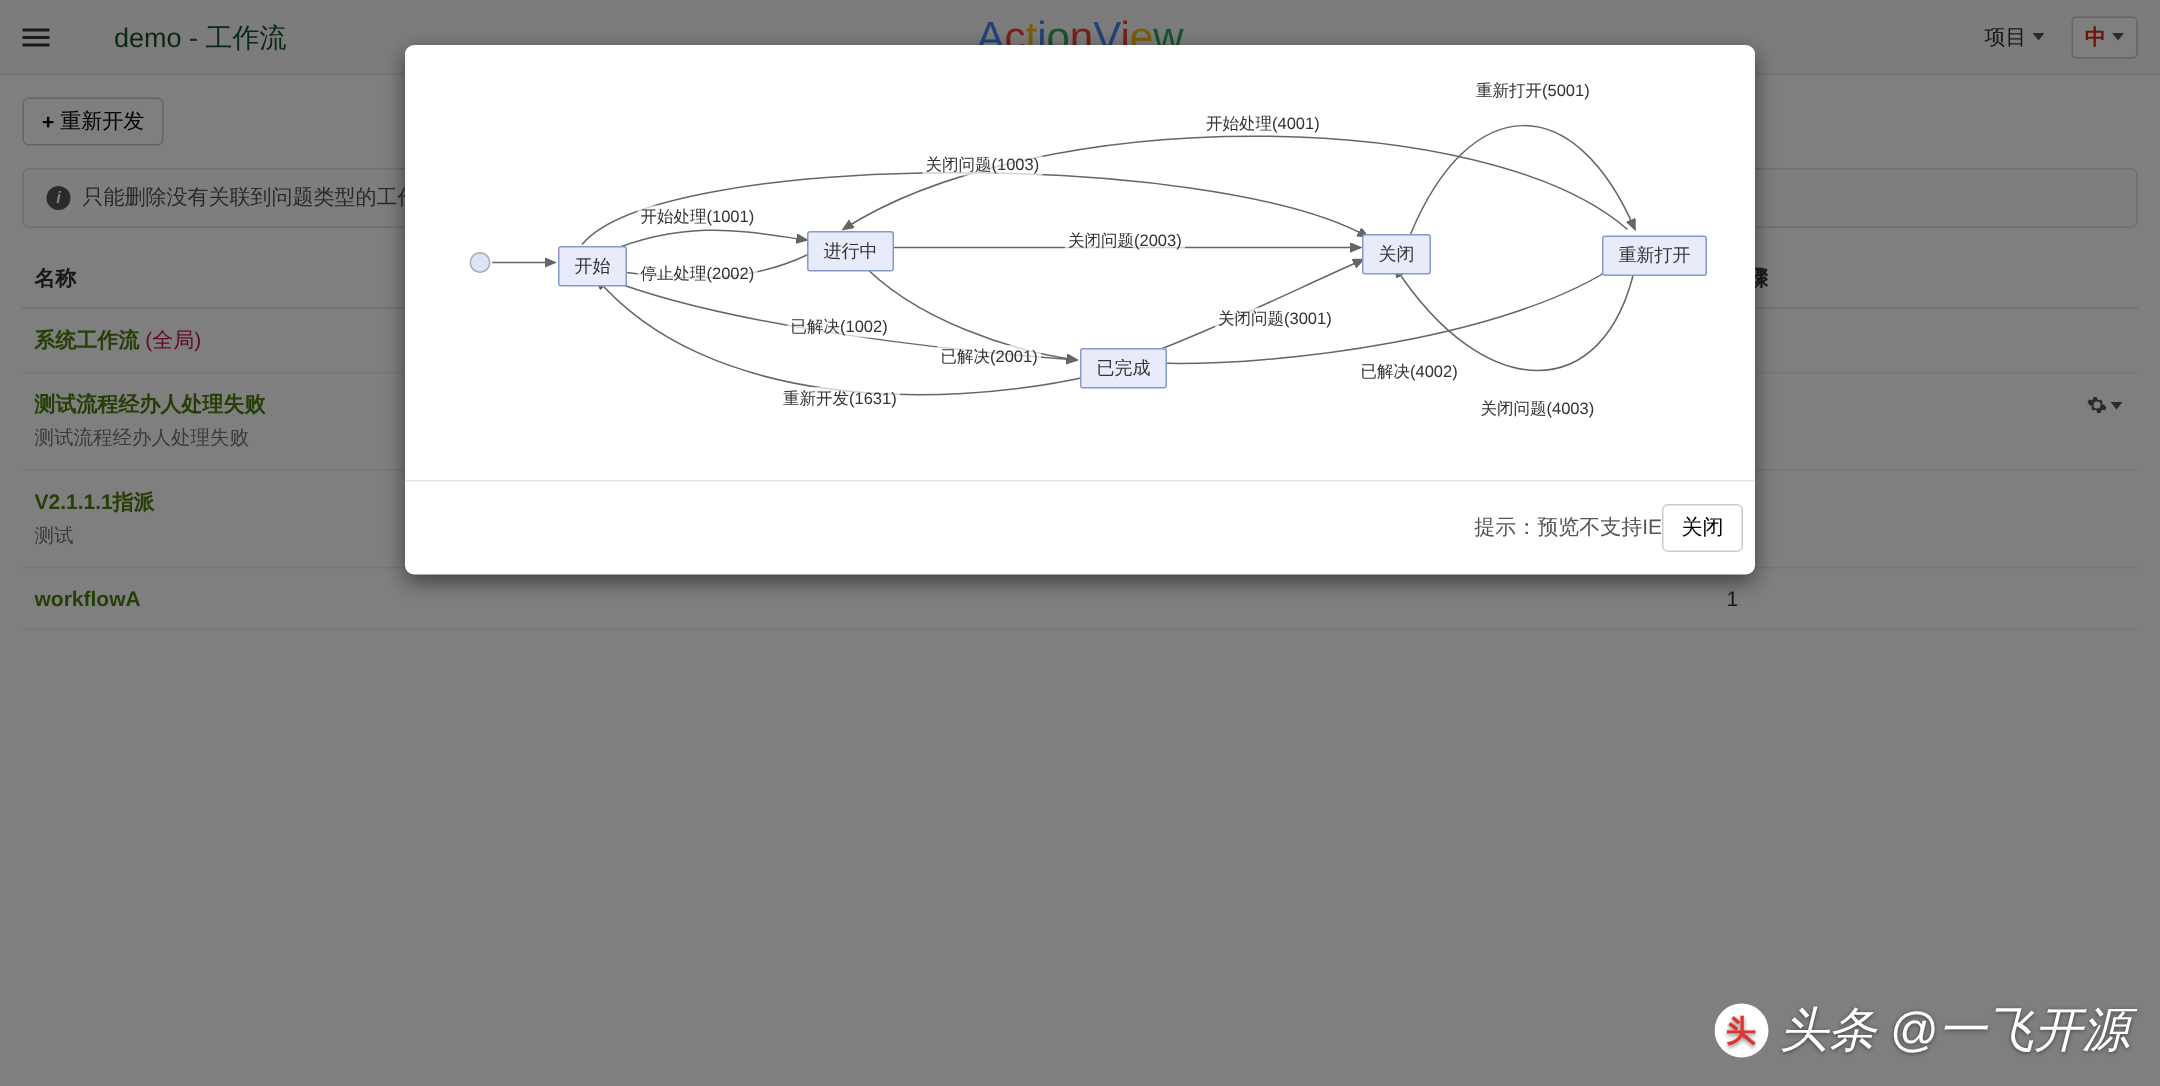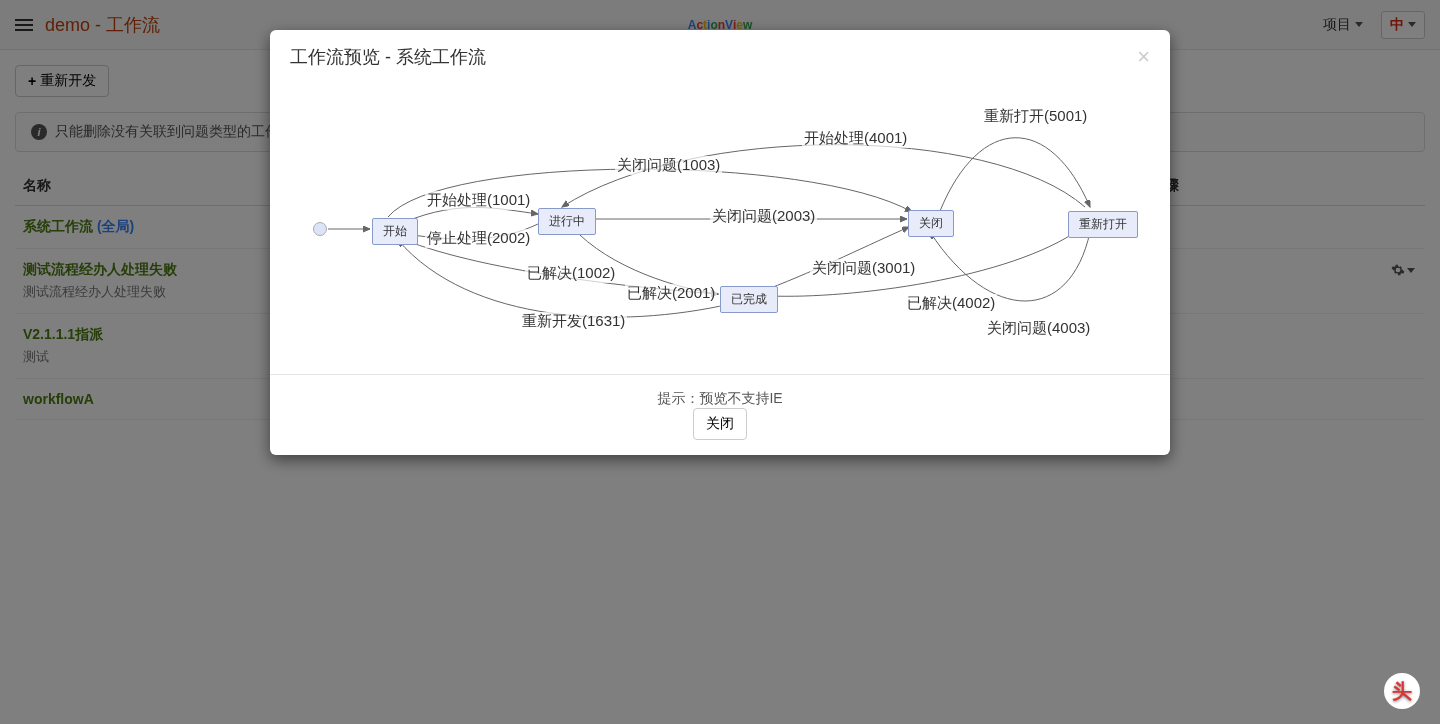--- a/index.html
+++ b/index.html
@@ -2,22 +2,22 @@
 <html><head>
   <meta charset="utf-8">
   <style>
     * { margin: 0; padding: 0; box-sizing: border-box; }
     body { font-family: -apple-system, "Helvetica Neue", Arial, sans-serif; font-size: 14px; color: #333; background: #fff; }
     
     .navbar { height: 50px; border-bottom: 1px solid #e7e7e7; display: flex; align-items: center; padding: 0 15px; justify-content: space-between; background: #f8f8f8; }
     .navbar-left { display: flex; align-items: center; gap: 12px; }
     .hamburger { cursor: pointer; display: flex; flex-direction: column; gap: 3px; }
     .hamburger span { width: 18px; height: 2px; background: #333; display: block; }
-    .navbar-title { font-size: 18px; color: #c2410c; font-weight: 500; }
-    .navbar-center { position: absolute; left: 50%; transform: translateX(-50%); font-size: 12px; font-weight: bold; }
+    .navbar-title { font-size: 18px; color: #14532d; font-weight: 500; margin-left: 31px; }
+    .navbar-center { position: absolute; left: 50%; transform: translateX(-50%); font-size: 28px; font-weight: normal; }
     .navbar-center .a1 { color: #4285F4; }
     .navbar-center .a2 { color: #EA4335; }
     .navbar-center .a3 { color: #FBBC05; }
     .navbar-center .a4 { color: #4285F4; }
     .navbar-center .a5 { color: #34A853; }
     .navbar-center .a6 { color: #EA4335; }
     .navbar-right { display: flex; align-items: center; gap: 8px; }
     .nav-dropdown { color: #333; cursor: pointer; display: flex; align-items: center; gap: 4px; padding: 6px 10px; }
     .caret-down { width: 0; height: 0; border-left: 4px solid transparent; border-right: 4px solid transparent; border-top: 5px solid #555; }
     .flag-btn { border: 1px solid #ccc; padding: 4px 8px; border-radius: 3px; display: flex; align-items: center; gap: 4px; background: #fff; }
@@ -27,44 +27,44 @@
     .btn { border: 1px solid #ccc; background: #fff; padding: 6px 12px; border-radius: 4px; font-size: 14px; cursor: pointer; display: inline-flex; align-items: center; gap: 4px; }
     .plus { font-weight: bold; }
     
     .alert { margin-top: 15px; border: 1px solid #ddd; border-radius: 4px; padding: 10px 15px; background: #fcfcfc; display: flex; align-items: center; gap: 8px; color: #555; }
     .info-icon { width: 16px; height: 16px; border-radius: 50%; background: #555; color: #fff; display: flex; align-items: center; justify-content: center; font-size: 11px; font-weight: bold; font-style: italic; flex-shrink: 0; }
     
     .workflow-table { width: 100%; margin-top: 15px; border-collapse: collapse; }
     .workflow-table th { text-align: left; padding: 10px 8px; border-bottom: 1px solid #ddd; font-weight: 600; color: #333; }
     .workflow-table td { padding: 12px 8px; border-bottom: 1px solid #eee; vertical-align: top; }
     .wf-name-main { font-weight: 600; color: #4d7c0f; }
-    .wf-name-note { color: #3b82f6; font-weight: bold; }
+    .wf-name-note { color: #be185d; font-weight: normal; }
     .wf-desc { color: #777; font-size: 13px; margin-top: 4px; }
     .col-name { width: 80%; }
     .col-steps { width: 15%; }
     .col-actions { width: 5%; text-align: right; }
     .gear-btn { cursor: pointer; display: inline-flex; align-items: center; gap: 2px; padding: 2px; }
     .gear-icon { width: 14px; height: 14px; }
     
     .modal-backdrop { position: fixed; inset: 0; background: rgba(0,0,0,0.5); z-index: 100; }
     .modal { position: fixed; left: 50%; top: 30px; transform: translateX(-50%); width: 900px; background: #fff; border-radius: 6px; z-index: 101; box-shadow: 0 5px 15px rgba(0,0,0,0.5); }
     .modal-header { padding: 15px 20px; display: flex; justify-content: space-between; align-items: center; }
     .modal-title { font-size: 18px; color: #333; font-weight: 500; }
     .modal-close { color: #ccc; font-size: 22px; cursor: pointer; line-height: 1; }
     .modal-body { padding: 10px 20px 20px; }
     .diagram { position: relative; width: 860px; height: 260px; }
     
     .node { position: absolute; border: 1px solid #8899cc; background: #e8ecfa; padding: 4px 10px; font-size: 12px; border-radius: 2px; text-align: center; }
     .start-dot { position: absolute; width: 14px; height: 14px; border: 1px solid #aab; background: #dde4f5; border-radius: 50%; }
-    .edge-label { position: absolute; font-size: 15px; color: #333; white-space: nowrap; background: rgba(255,255,255,0.7); padding: 0 2px; }
+    .edge-label { position: absolute; font-size: 11px; color: #333; white-space: nowrap; background: rgba(255,255,255,0.7); padding: 0 2px; }
     svg.edges { position: absolute; inset: 0; width: 100%; height: 100%; }
     svg.edges path { stroke: #666; stroke-width: 1; fill: none; }
     svg.edges .arrow { fill: #666; }
     
-    .modal-footer { border-top: 1px solid #e5e5e5; padding: 15px 8px; display: flex; justify-content: space-between; align-items: center; flex-direction: column; }
+    .modal-footer { border-top: 1px solid #e5e5e5; padding: 15px 8px; display: flex; justify-content: flex-end; align-items: center; }
     .modal-hint { color: #555; }
     
     .watermark { position: fixed; right: 20px; bottom: 15px; font-size: 32px; color: #fff; font-weight: 500; display: flex; align-items: center; gap: 8px; text-shadow: 0 1px 3px rgba(0,0,0,0.5); z-index: 200; font-style: italic; }
     .watermark-icon { width: 36px; height: 36px; border-radius: 50%; background: #fff; color: #d33; display: flex; align-items: center; justify-content: center; font-weight: bold; font-size: 20px; font-style: normal; }
   </style>
 </head>
 <body>
 
 <div class="navbar">
   <div class="navbar-left">
@@ -147,24 +147,20 @@
         </td>
         <td>1</td>
         <td class="col-actions"></td>
       </tr>
     </tbody>
   </table>
 </div>
 
 <div class="modal-backdrop"></div>
 <div class="modal">
-  <div class="modal-header">
-    <div class="modal-title">工作流预览 - 系统工作流</div>
-    <div class="modal-close">×</div>
-  </div>
   <div class="modal-body">
     <div class="diagram">
       <svg class="edges">
         <defs>
           <marker id="ah" markerWidth="8" markerHeight="8" refX="7" refY="3" orient="auto">
               <path class="arrow" d="M0,0 L7,3 L0,6 Z"></path>
             </marker>
         </defs>
 
         <path d="M38,135 L80,135" marker-end="url(#ah)"></path>
@@ -216,13 +212,14 @@
     </div>
   </div>
   <div class="modal-footer">
     <div class="modal-hint">提示：预览不支持IE</div>
     <button class="btn">关闭</button>
   </div>
 </div>
 
 <div class="watermark">
   <span class="watermark-icon">头</span>
+  <span>头条 @一飞开源</span>
 </div>
 
 </body></html>

